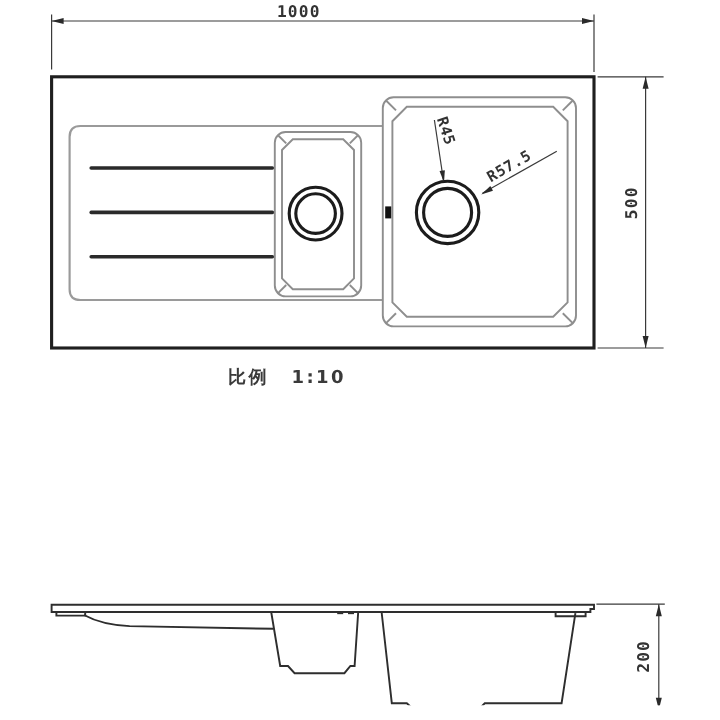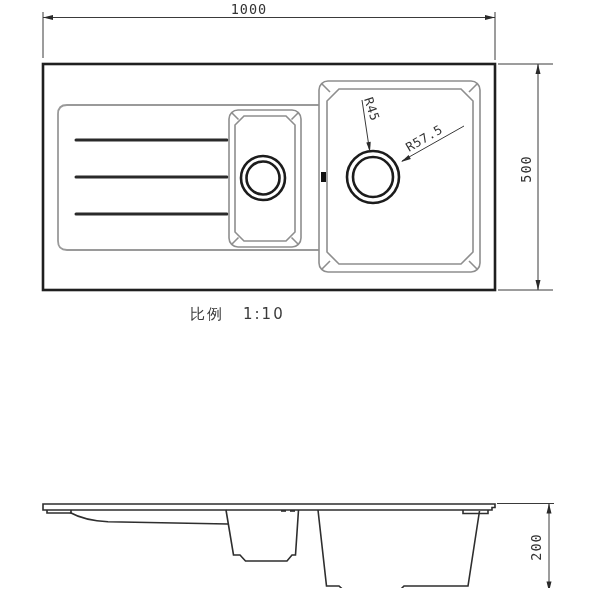--- a/index.html
+++ b/index.html
@@ -1,18 +1,18 @@
 <!DOCTYPE html>
 <html><head>
 <meta charset="utf-8">
 <style>
   html,body{margin:0;padding:0;background:#fff;}
   .canvas{
     width:600px;height:588px;position:relative;background:#ffffff;
-    font-family:"DejaVu Sans",sans-serif;overflow:hidden;
+    font-family:"DejaVu Sans",sans-serif;overflow:hidden;font-weight:bold;
   }
   svg{display:block;}
   text{
     font-family:"DejaVu Sans Mono","Liberation Mono",monospace;
     fill:#333333;
   }
   .dim-text{font-size:13.5px;letter-spacing:1px;}
   .radius-text{font-size:12.5px;letter-spacing:0.5px;}
   .scale-text{font-size:15px;fill:#3a3a3a;font-family:"DejaVu Sans",sans-serif;letter-spacing:2px;}
   .thin{stroke:#3a3a3a;stroke-width:1;fill:none;}

